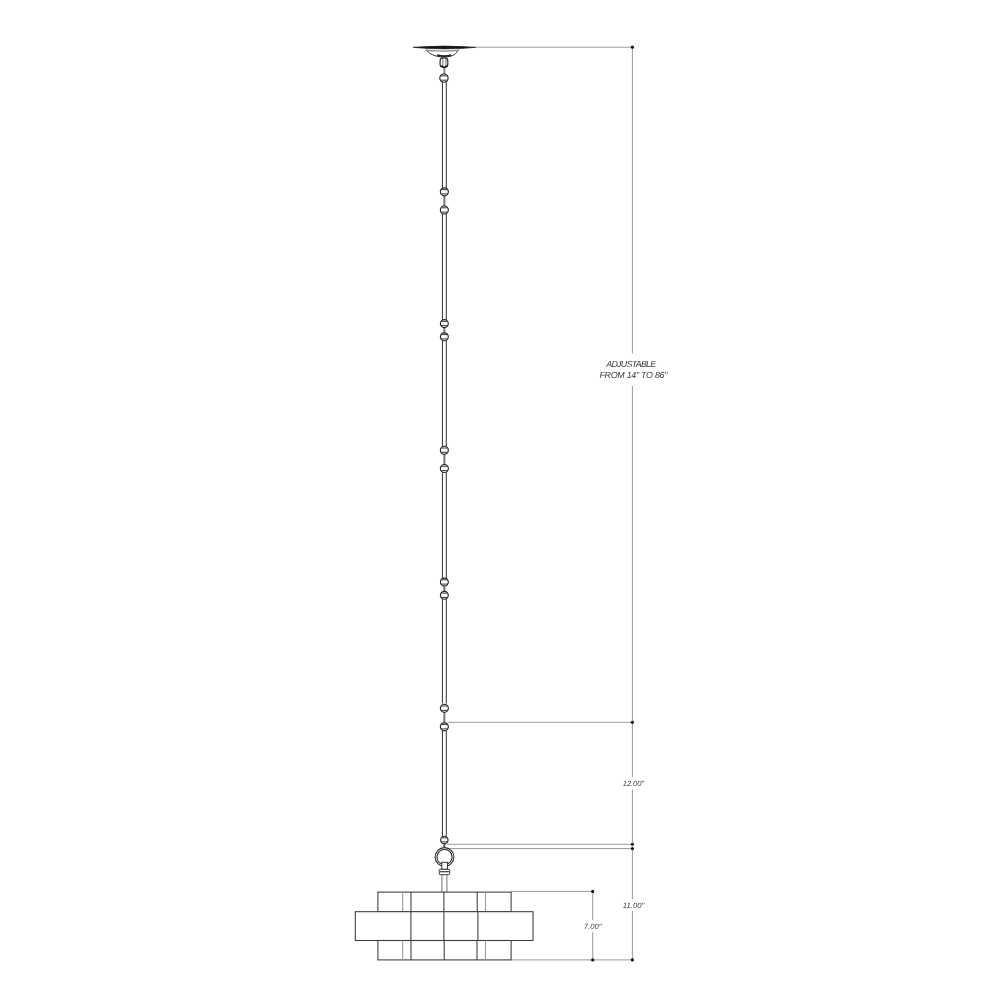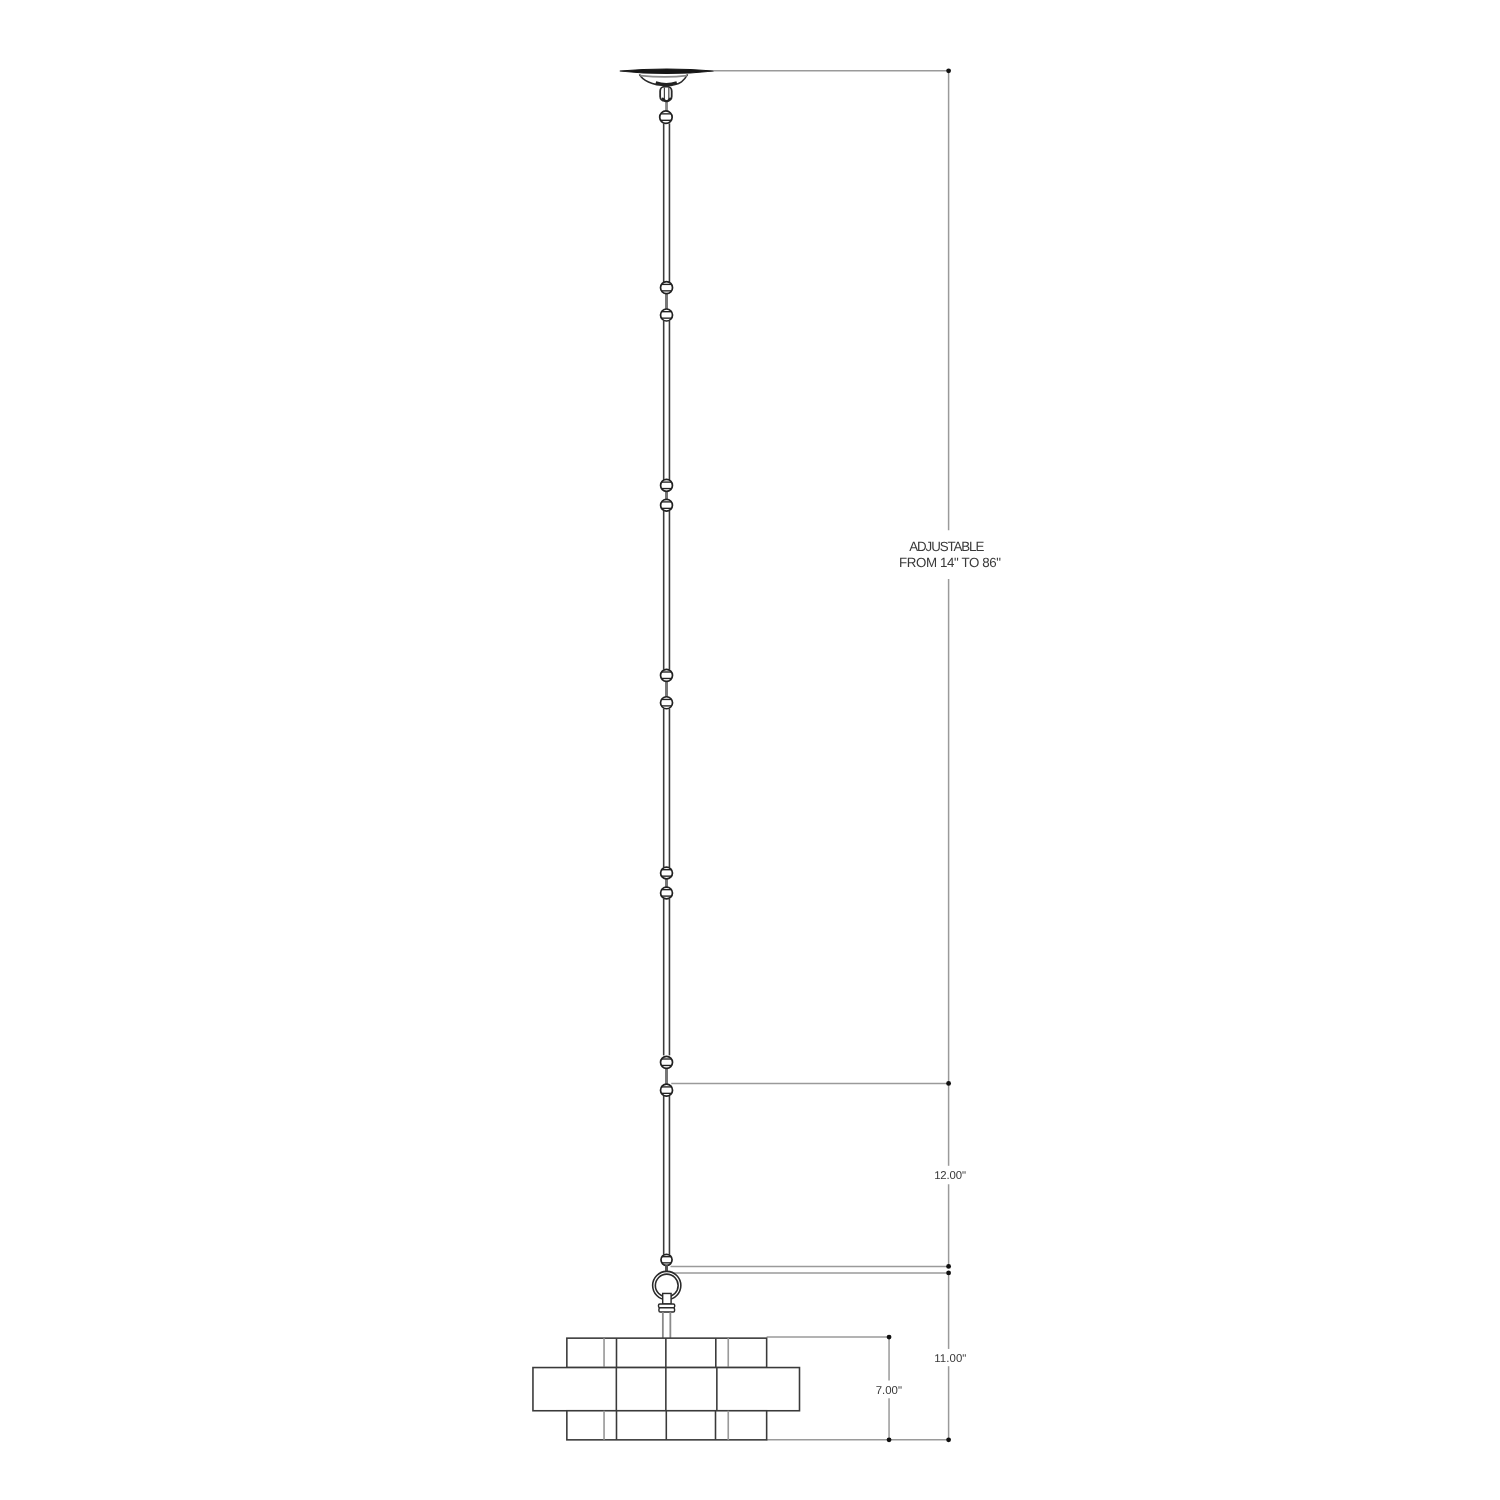--- a/index.html
+++ b/index.html
@@ -1,16 +1,16 @@
 <!DOCTYPE html>
 <html><head>
 <meta charset="utf-8">
 <style>
   html,body{margin:0;padding:0;background:#ffffff;}
-  .page{width:932px;height:1000px;position:relative;font-family:"Liberation Sans",sans-serif;}
+  .page{width:932px;height:1000px;position:relative;font-family:"Liberation Sans",sans-serif;font-style:italic;}
   svg{display:block;transform:translateZ(0);-webkit-font-smoothing:antialiased;}
   text{font-family:"Liberation Sans",sans-serif;}
 </style>
 </head>
 <body>
 <div class="page">
 <svg width="1000" height="1000" viewBox="0 0 1000 1000">
 
   <line x1="475.8" y1="47.2" x2="632.4" y2="47.2" stroke="#9a9a9a" stroke-width="1"></line>
 

